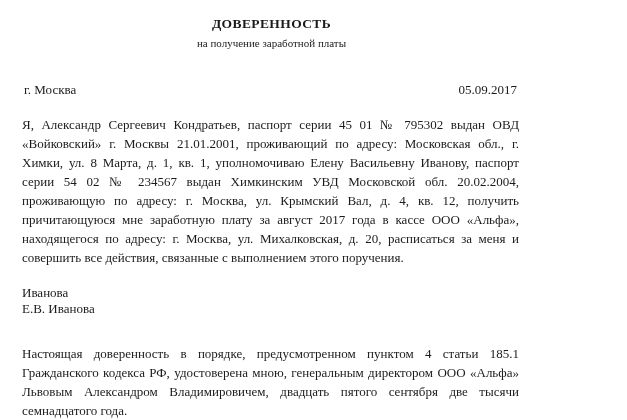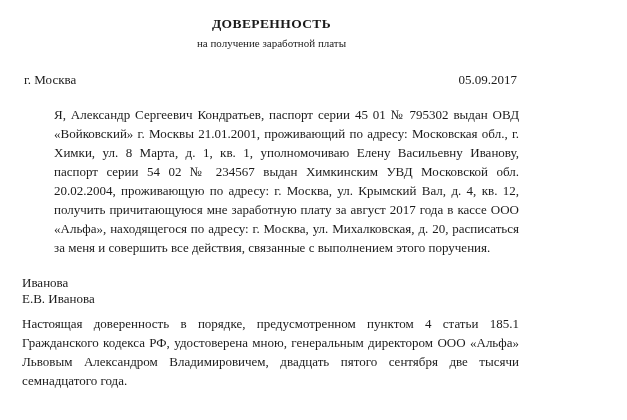--- a/index.html
+++ b/index.html
@@ -33,32 +33,31 @@
   }
   .doc-subtitle {
     font-size: 11px;
     line-height: 1.3;
     margin-top: 3px;
   }
   .place-date-row {
     display: flex;
     justify-content: space-between;
     align-items: baseline;
-    margin-top: 22px;
+    margin-top: 32px;
     font-size: 13px;
     padding: 0 4px 0 2px;
     gap: 28px;
   }
   .body-text {
     margin-top: 18px;
     font-size: 13px;
     line-height: 1.46;
     text-align: justify;
     padding-right: 2px;
-    margin-left: 32px;
   }
   .body-text p {
     margin: 0;
   }
   .sign-row {
     display: flex;
     margin-top: 19px;
     font-size: 13px;
   }
   .sign-row .who {
@@ -67,21 +66,21 @@
   }
   .caption {
     margin-top: 17px;
     font-size: 13px;
   }
   .sign-row.second {
     margin-top: 17px;
     flex-direction: column;
   }
   .closing-text {
-    margin-top: 8px;
+    margin-top: 28px;
     font-size: 13px;
     line-height: 1.46;
     text-align: justify;
     padding-right: 2px;
   }
   .closing-text p {
     margin: 0;
   }
 </style>
 </head>

